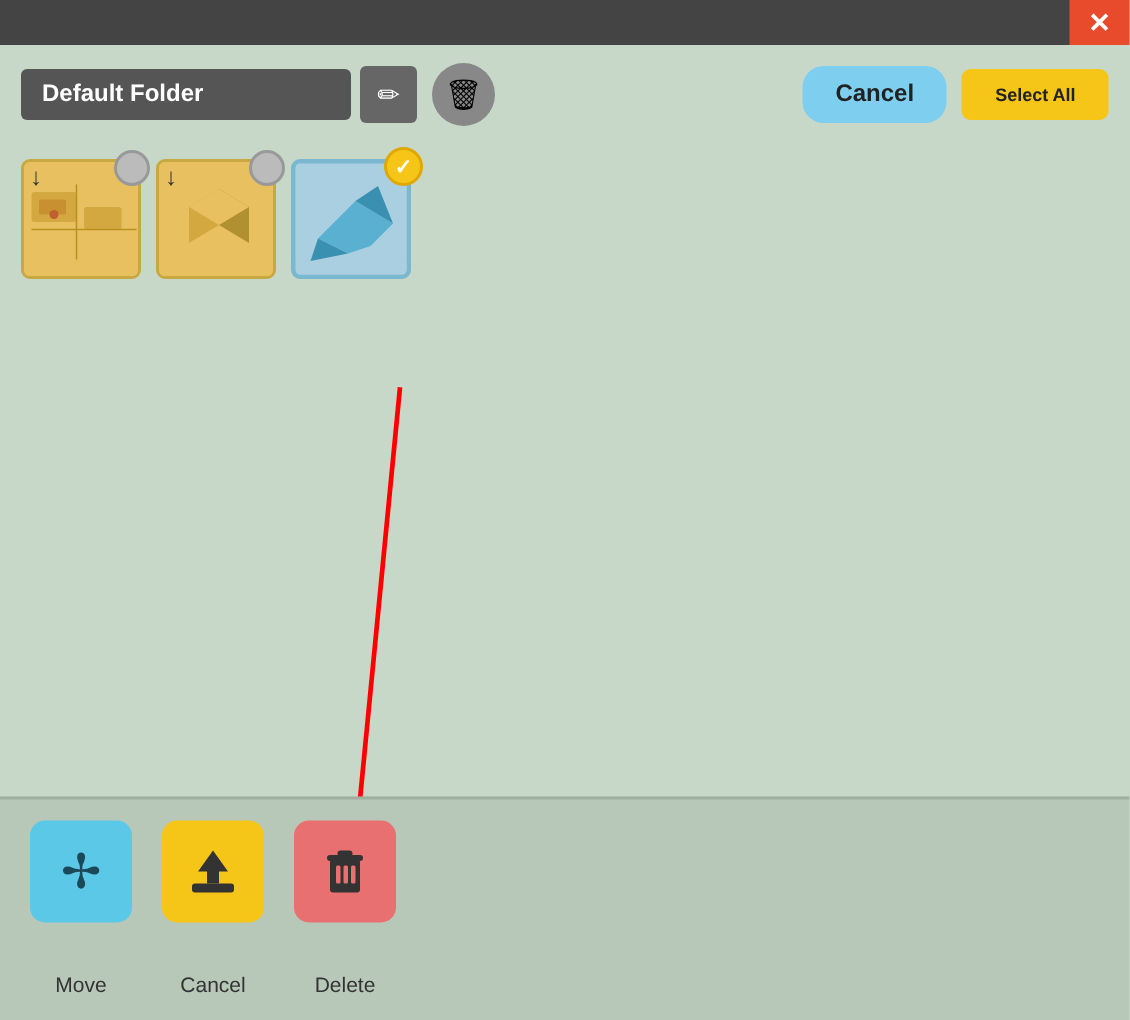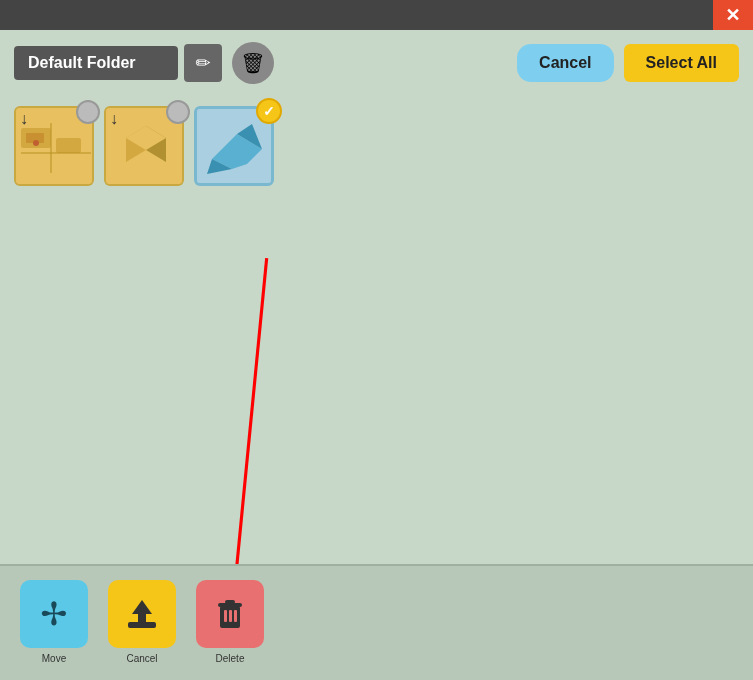--- a/index.html
+++ b/index.html
@@ -65,21 +65,21 @@
     }
 
     .folder-name-input {
       background: #555;
       color: white;
       border: none;
       border-radius: 4px;
       padding: 8px 14px;
       font-size: 16px;
       font-weight: bold;
-      width: 164px;
+      width: 220px;
     }
 
     .edit-btn {
       background: #666;
       border: none;
       border-radius: 4px;
       width: 38px;
       height: 38px;
       display: flex;
       align-items: center;
@@ -111,21 +111,21 @@
       font-weight: bold;
       color: #222;
       cursor: pointer;
     }
 
     .select-all-btn {
       background: #f5c518;
       border: none;
       border-radius: 6px;
       padding: 10px 22px;
-      font-size: 16px;
+      font-size: 12px;
       font-weight: bold;
       color: #222;
       cursor: pointer;
     }
 
     
     .content-area {
       flex: 1;
       padding: 10px 14px;
       position: relative;
@@ -251,23 +251,24 @@
 
     .tool-btn.upload {
       background: #f5c518;
     }
 
     .tool-btn.delete {
       background: #e87070;
     }
 
     .tool-label {
-      font-size: 10px;
+      font-size: 14px;
       color: #333;
       font-weight: 500;
+      margin-top: 28px;
     }
   </style>
 </head>
 <body>
 
 <div class="top-strip">
   <div class="close-btn">
     <span class="close-x">✕</span>
   </div>
 </div>

